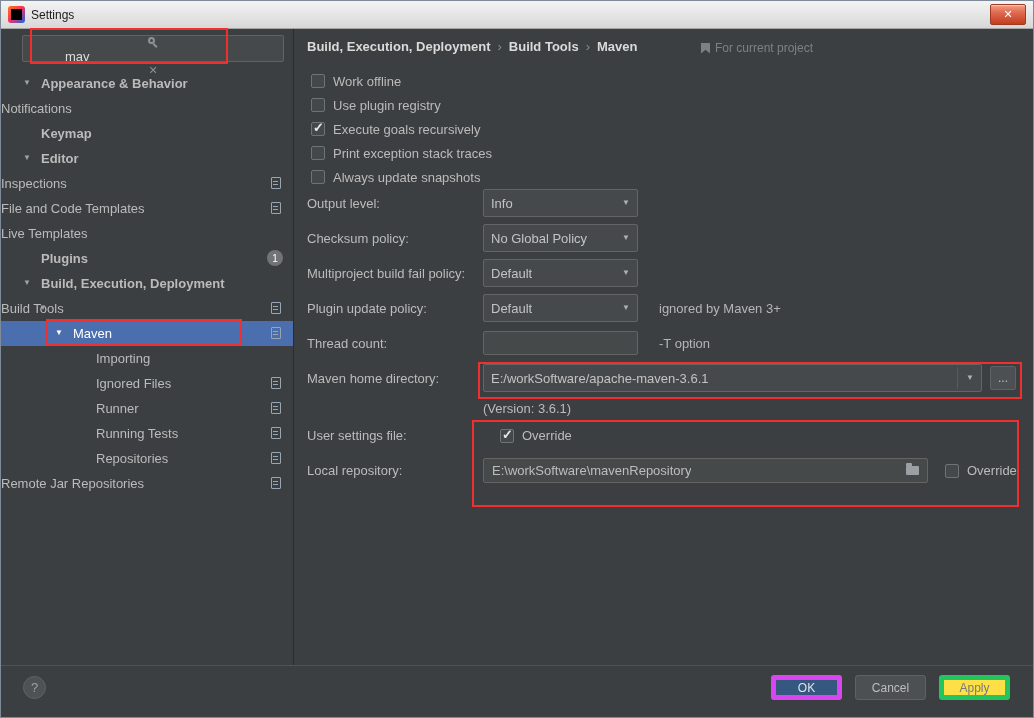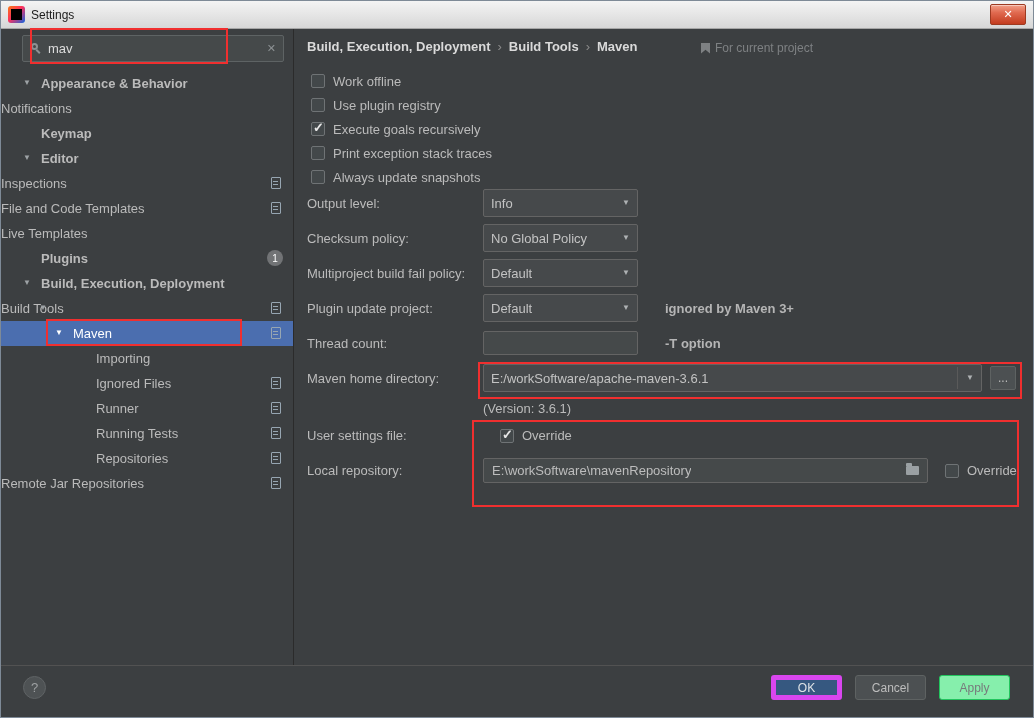--- a/index.html
+++ b/index.html
@@ -8,21 +8,21 @@
 
   
   .titlebar{position:absolute;left:0;top:0;right:0;height:28px;background:linear-gradient(#f4f4f4,#d7d7d7);border-bottom:1px solid #a6a6a6;display:flex;align-items:center;padding:0 7px;box-sizing:border-box;}
   .appicon{width:17px;height:17px;border-radius:3px;background:linear-gradient(135deg,#f97a12,#fe315d 45%,#0b66e4);position:relative;margin-right:6px;flex:none;}
   .appicon::after{content:"";position:absolute;left:3px;top:3px;right:3px;bottom:3px;background:#000;}
   .title{font-size:12px;color:#1b1b1b;}
   .closebtn{margin-left:auto;width:34px;height:19px;background:linear-gradient(#f2a089,#e06a50 40%,#c33c1f);border:1px solid #9d3a21;border-radius:2px;color:#fff;font-size:11px;display:flex;align-items:center;justify-content:center;cursor:pointer;box-shadow:inset 0 1px 0 rgba(255,255,255,.45);}
 
   
   .sidebar{position:absolute;left:0;top:28px;width:293px;bottom:52px;background:#3c3f41;border-right:1px solid #2b2b2b;box-sizing:border-box;}
-  .searchwrap{position:absolute;left:21px;top:6px;width:262px;height:27px;background:#45494a;border:1px solid #5e6364;border-radius:2px;display:flex;align-items:center;padding:0 7px;box-sizing:border-box;}
+  .searchwrap{position:absolute;left:21px;top:6px;width:262px;height:27px;background:#45494a;border:1px solid #5e6364;border-radius:2px;display:flex;align-items:center;padding:0 7px;box-sizing:border-box;flex-direction:column;}
   .searchwrap input{flex:1;background:transparent;border:none;outline:none;color:#dddddd;font-size:13px;font-family:inherit;padding:0;margin:0 5px;min-width:0;}
   .mag{width:13px;height:13px;position:relative;flex:none;}
   .mag::before{content:"";position:absolute;left:1px;top:1px;width:7px;height:7px;border:2px solid #8c9193;border-radius:50%;box-sizing:border-box;}
   .mag::after{content:"";position:absolute;left:7px;top:7px;width:5px;height:2px;background:#8c9193;transform:rotate(45deg);transform-origin:0 0;}
   .clear{color:#8c9193;font-size:11px;flex:none;cursor:pointer;}
   .tree{position:absolute;left:0;top:42px;right:0;bottom:0;overflow:hidden;}
   .trow{position:relative;height:25px;display:flex;align-items:center;color:#bbbbbb;font-size:13px;cursor:pointer;}
   .trow.bold .tlabel{font-weight:bold;}
   .trow.sel{background:#4b6eaf;color:#ffffff;}
   .arrow{position:absolute;font-size:8px;color:#9da2a5;top:8px;line-height:1;}
@@ -44,41 +44,41 @@
   .scope-icon{width:9px;height:11px;background:#7e8183;clip-path:polygon(0 0,100% 0,100% 100%,50% 65%,0 100%);flex:none;}
   .checks{position:absolute;left:16px;top:40px;}
   .checkrow{display:flex;align-items:center;height:24px;gap:8px;color:#bbbbbb;font-size:13px;cursor:pointer;}
   .cb{width:14px;height:14px;background:#43484a;border:1px solid #6f7375;border-radius:2px;position:relative;flex:none;box-sizing:border-box;}
   .cb.on::after{content:"✓";position:absolute;left:1px;top:-3px;color:#e8e8e8;font-size:13px;font-weight:bold;}
   .form{position:absolute;left:12px;top:162px;right:12px;}
   .frow{display:flex;align-items:center;height:24px;margin-bottom:11px;}
   .flabel{width:176px;flex:none;color:#bbbbbb;font-size:13px;}
   .combo{width:155px;height:28px;box-sizing:border-box;background:#46494b;border:1px solid #646464;border-radius:2px;display:flex;align-items:center;padding:0 7px;color:#c3c3c3;font-size:13px;cursor:pointer;}
   .carr{margin-left:auto;font-size:8px;color:#aeb1b3;line-height:1;}
-  .hint{margin-left:27px;color:#b5b5b5;font-size:13px;font-weight:bold;}
+  .hint{margin-left:21px;color:#b5b5b5;font-size:13px;}
   .tfield{width:155px;height:24px;box-sizing:border-box;background:#45494a;border:1px solid #646464;border-radius:2px;cursor:text;}
   .combo.wide{width:499px;}
   .carrbox{margin-left:auto;height:22px;display:flex;align-items:center;padding-left:8px;border-left:1px solid #5a5a5a;}
   .browse{margin-left:8px;width:26px;height:24px;box-sizing:border-box;background:#4c5052;border:1px solid #5e6262;border-radius:2px;color:#bbbbbb;font-size:12px;display:flex;align-items:center;justify-content:center;cursor:pointer;}
   .version{position:absolute;left:188px;top:372px;color:#bbbbbb;font-size:13px;}
   .pathrow{position:absolute;left:12px;display:flex;align-items:center;height:25px;right:12px;}
   .pathfield{width:445px;height:25px;box-sizing:border-box;background:#45494a;border:1px solid #646464;border-radius:2px;display:flex;align-items:center;padding:0 8px;color:#bdbdbd;font-size:13px;cursor:text;}
   .ptext{overflow:hidden;white-space:nowrap;text-overflow:ellipsis;}
   .folder{margin-left:auto;width:13px;height:9px;background:#9aa0a3;border-radius:1px;position:relative;flex:none;}
   .folder::before{content:"";position:absolute;top:-3px;left:0;width:6px;height:3px;background:#9aa0a3;border-radius:1px 1px 0 0;}
   .ovr{display:flex;align-items:flex-end;gap:8px;margin-left:17px;color:#bbbbbb;font-size:13px;cursor:pointer;}
 
   
   .footer{position:absolute;left:0;bottom:0;right:0;height:52px;background:#3c3f41;border-top:1px solid #525252;box-sizing:border-box;}
   .helpbtn{position:absolute;left:22px;top:10px;width:23px;height:23px;border-radius:50%;background:#4e5254;border:1px solid #5f6365;color:#9ea1a3;font-size:13px;display:flex;align-items:center;justify-content:center;cursor:pointer;box-sizing:border-box;}
   .btns{position:absolute;right:23px;top:9px;display:flex;gap:13px;}
   .btn{min-width:71px;height:25px;box-sizing:border-box;border-radius:3px;font-size:12px;display:flex;align-items:center;justify-content:center;cursor:pointer;padding:0 12px;}
   .btn.primary{background:#365880;border:5px solid #d946ef;color:#dfe3e6;}
   .btn.normal{background:#4c5052;border:1px solid #5e6262;color:#bdbdbd;}
-  .btn.disabled{background:#86efac;border:1px solid #22c55e;color:#777a7c;}
+  .btn.disabled{background:#fde047;border:5px solid #22c55e;color:#777a7c;}
 
   
   .ann{position:absolute;border:2px solid #f02f2f;pointer-events:none;z-index:50;box-sizing:border-box;}
   .ann1{left:29px;top:27px;width:198px;height:36px;}
   .ann2{left:45px;top:318px;width:196px;height:27px;}
   .ann3{left:477px;top:361px;width:544px;height:37px;}
   .ann4{left:471px;top:419px;width:547px;height:87px;}
 </style>
 </head>
 <body>
@@ -221,21 +221,21 @@
         </div>
       </div>
       <div class="frow">
         <span class="flabel">Multiproject build fail policy:</span>
         <div class="combo">
           <span>Default</span>
           <span class="carr">▼</span>
         </div>
       </div>
       <div class="frow">
-        <span class="flabel">Plugin update project:</span>
+        <span class="flabel">Plugin update policy:</span>
         <div class="combo">
           <span>Default</span>
           <span class="carr">▼</span>
         </div>
         <span class="hint">ignored by Maven 3+</span>
       </div>
       <div class="frow">
         <span class="flabel">Thread count:</span>
         <div class="tfield"></div>
         <span class="hint">-T option</span>

